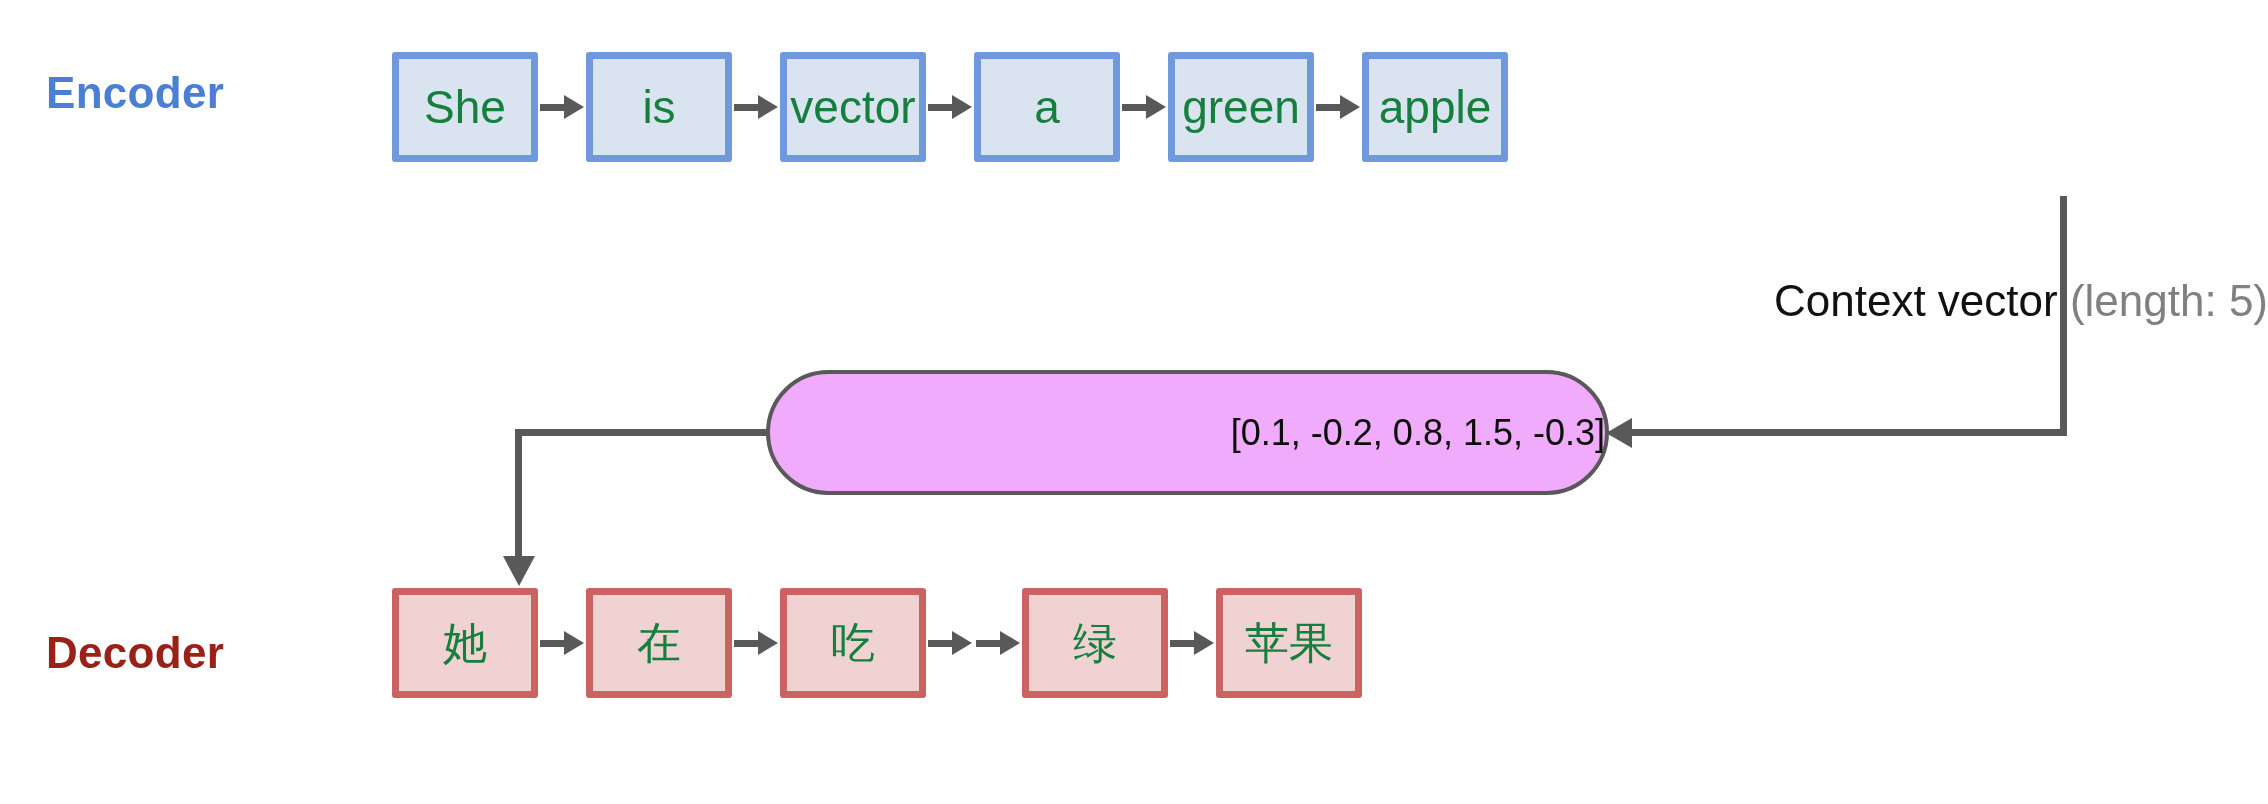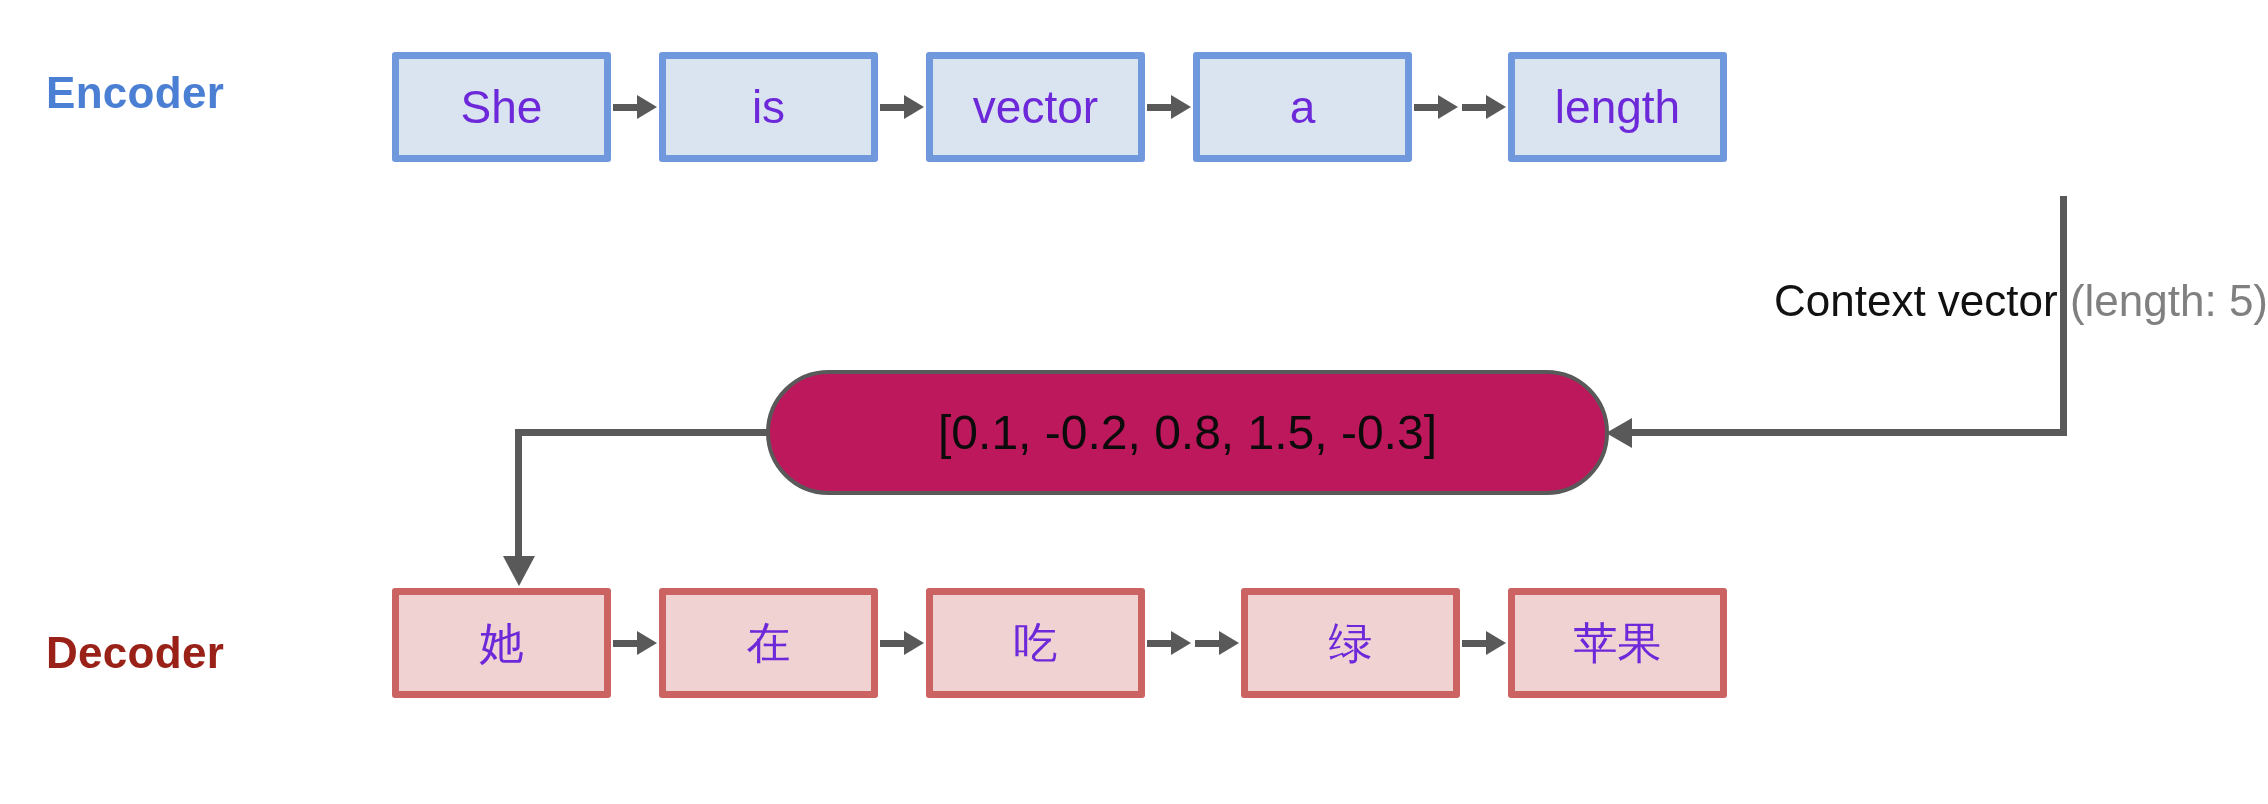--- a/index.html
+++ b/index.html
@@ -41,31 +41,31 @@
   .token-row {
     position: absolute;
     left: 392px;
     display: flex;
     align-items: center;
   }
   #encoder-row { top: 52px; }
   #decoder-row { top: 588px; }
 
   .token-box {
-    width: 219px;
+    width: 146px;
     height: 110px;
     box-sizing: border-box;
     display: flex;
     align-items: center;
     justify-content: center;
     border-style: solid;
     border-width: 7px;
     border-radius: 3px;
     font-size: 46px;
-    color: #6d28d9;
+    color: #15803d;
     line-height: 1;
   }
   .token-box.enc {
     background: #dae3f0;
     border-color: #7099dd;
   }
   .token-box.dec {
     background: #f0d2d2;
     border-color: #cb6363;
   }
@@ -114,27 +114,27 @@
   #context-caption .cap-sub { color: #808080; }
 
   
   #context-pill {
     position: absolute;
     left: 766px;
     top: 370px;
     width: 843px;
     height: 125px;
     box-sizing: border-box;
-    background: #be185d;
+    background: #f0abfc;
     border: 4px solid #595959;
     border-radius: 64px;
     display: flex;
     align-items: center;
-    justify-content: center;
-    font-size: 48px;
+    justify-content: flex-end;
+    font-size: 36px;
     color: #0b0b0b;
     white-space: nowrap;
   }
 
   
   .conn { position: absolute; background: #595959; }
 
   #enc-to-ctx-vert {
     left: 2060px;
     top: 196px;
@@ -201,23 +201,26 @@
     </div>
     <div class="chain-arrow"></div>
     <div class="token-box enc">
       <span class="tok-text">vector</span>
     </div>
     <div class="chain-arrow"></div>
     <div class="token-box enc">
       <span class="tok-text">a</span>
     </div>
     <div class="chain-arrow"></div>
-    <div class="chain-arrow"></div>
-    <div class="token-box enc">
-      <span class="tok-text">length</span>
+    <div class="token-box enc">
+      <span class="tok-text">green</span>
+    </div>
+    <div class="chain-arrow"></div>
+    <div class="token-box enc">
+      <span class="tok-text">apple</span>
     </div>
   </div>
 
   <div class="conn" id="enc-to-ctx-vert"></div>
   <div class="conn" id="enc-to-ctx-horz"></div>
   <div id="enc-to-ctx-head"></div>
 
   <div id="context-caption">
     <span class="cap-main">Context vector </span><span class="cap-sub">(length: 5)</span>
   </div>

